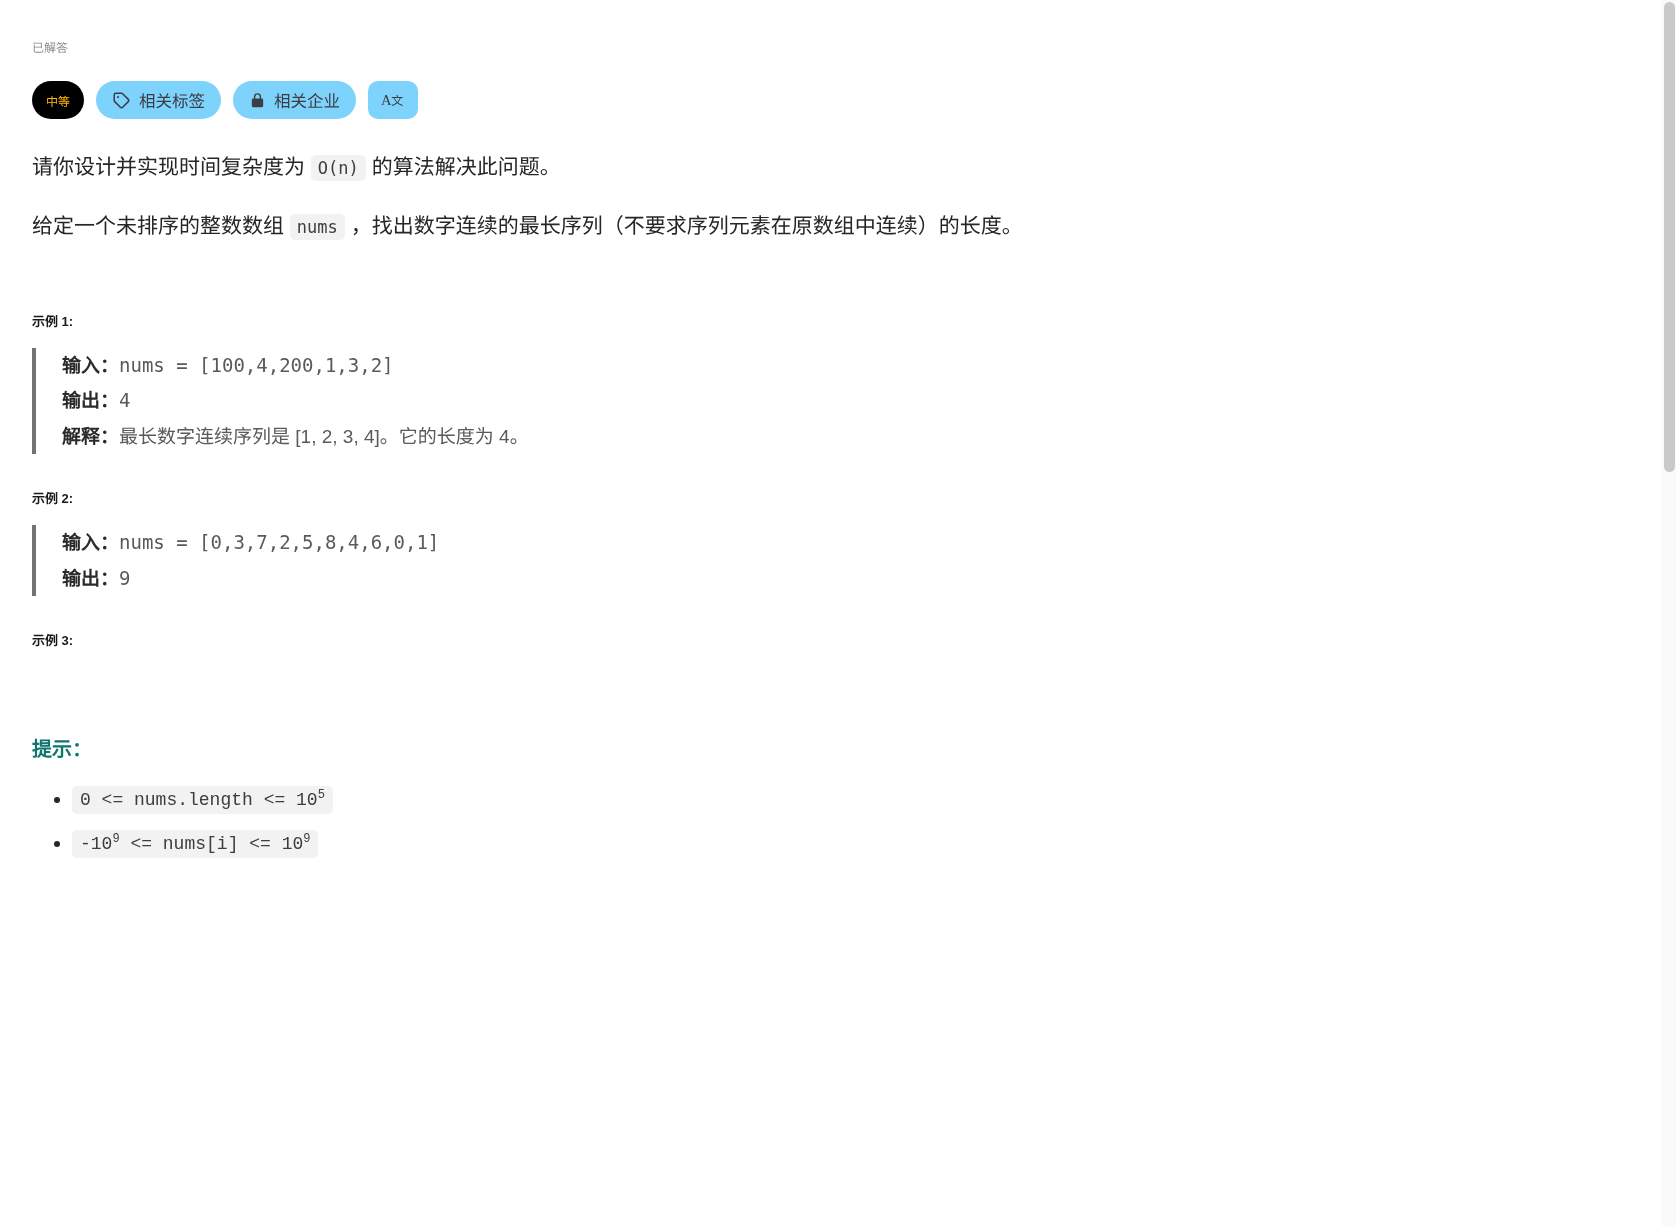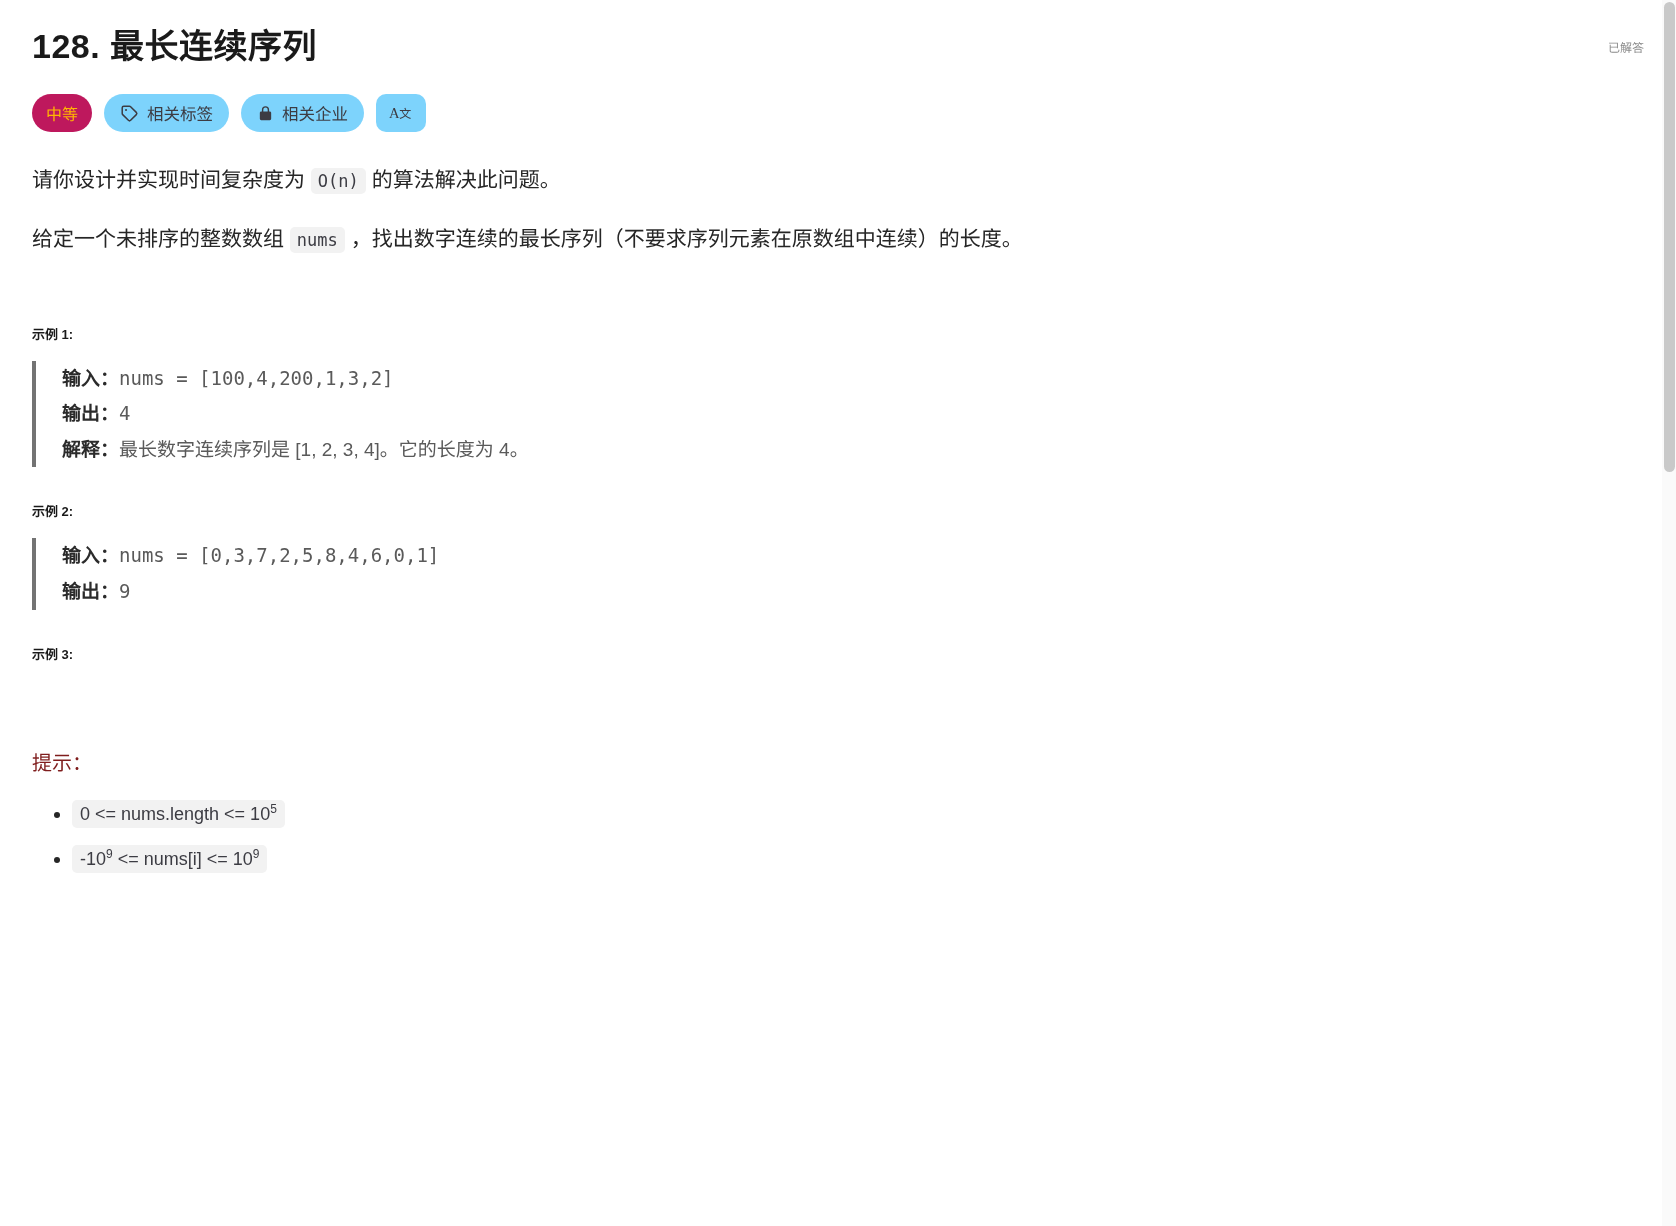--- a/index.html
+++ b/index.html
@@ -54,22 +54,22 @@
     padding: 0 16px;
     border-radius: 19px;
     background: #7dd3fc;
     font-size: 16.5px;
     color: #3c3c43;
     cursor: pointer;
     user-select: none;
   }
   .chip.difficulty {
     color: #ffb800;
-    background: #be185d;
-    font-size: 16px;
+    background: #000000;
+    font-size: 12px;
     padding: 0 14px;
   }
   .chip.square {
     border-radius: 10px;
     padding: 0 13px;
   }
   .chip svg { display: block; }
   
   .para {
     font-size: 21px;
@@ -113,37 +113,37 @@
     color: #2b2b2b;
     font-weight: bold;
     font-size: 19px;
   }
   .ex-line .cn {
     font-family: "Liberation Sans", "DejaVu Sans", sans-serif;
   }
   
   .hints-title {
     font-size: 20px;
-    font-weight: normal;
+    font-weight: bold;
     margin: 0 0 26px 0;
-    color: #7f1d1d;
+    color: #0f766e;
   }
   ul.hints {
     margin: 0;
     padding-left: 40px;
     list-style: disc;
   }
   ul.hints li {
     margin-bottom: 22px;
     font-size: 19px;
     color: #262626;
   }
   ul.hints li::marker { color: #262626; }
   .hint-code {
-    font-family: Liberation Sans, sans-serif;
+    font-family: Liberation Mono, monospace;
     font-size: 18px;
     background: #f2f2f2;
     border-radius: 5px;
     padding: 4px 8px;
     color: #3c3c43;
   }
   .hint-code sup { font-size: 12px; }
   
   .scrollbar-track {
     position: absolute;
@@ -162,21 +162,20 @@
     border-radius: 6px;
     background: #c9c9c9;
   }
 </style>
 </head>
 <body>
 
 <div class="page">
 
   <div class="header-row">
-    <h1 class="title">128. 最长连续序列</h1>
     <div class="solved-label">已解答</div>
   </div>
 
   <div class="chips">
 
     <div class="chip difficulty">
       <span>中等</span>
     </div>
 
     <div class="chip">

